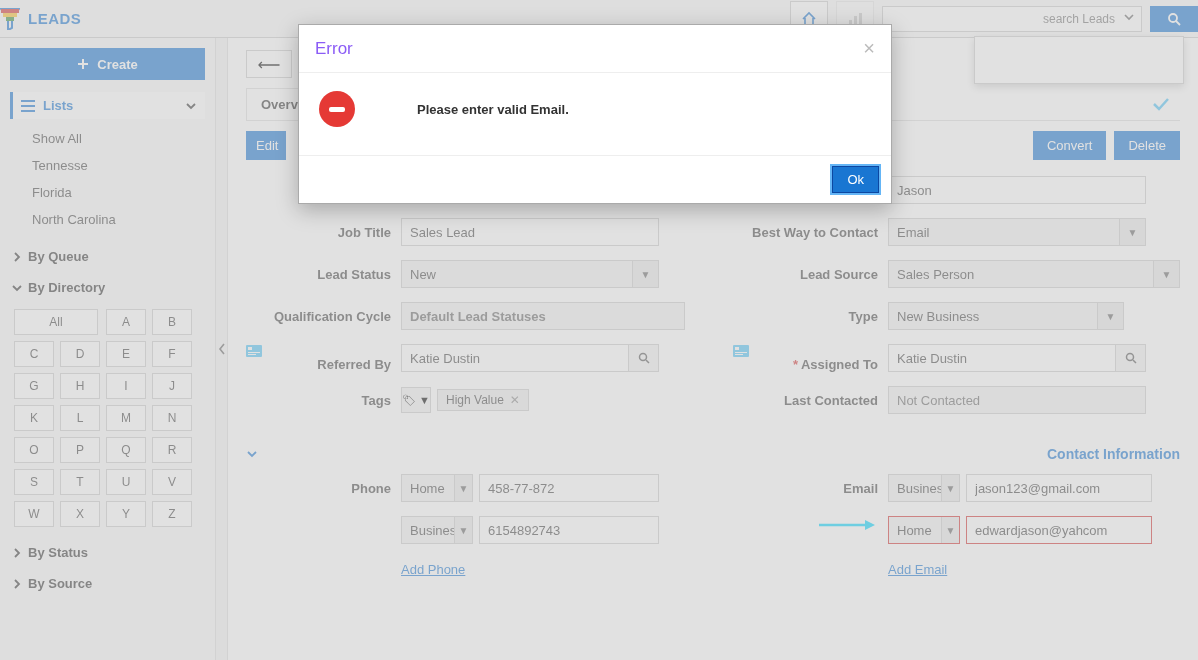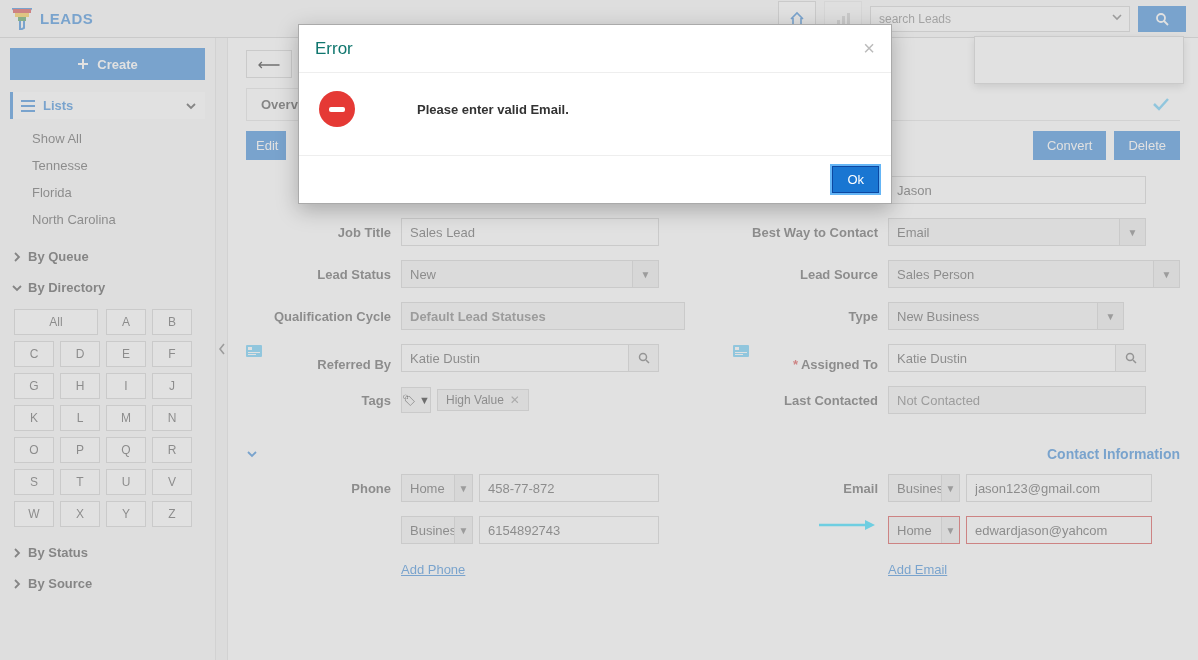--- a/index.html
+++ b/index.html
@@ -1,25 +1,25 @@
 <!DOCTYPE html>
 <html><head>
 <meta charset="utf-8">
 <style>
 * { box-sizing: border-box; margin: 0; padding: 0; }
 body { font-family: Arial, Helvetica, sans-serif; font-size: 13px; color: #333; background: #fff; width: 1198px; height: 660px; overflow: hidden; position: relative; }
 
 
-.topbar { height: 38px; border-bottom: 1px solid #ccc; display: flex; align-items: center; padding: 0 12px; background: #f9f9f9; }
+.topbar { height: 38px; border-bottom: 1px solid #ccc; display: flex; align-items: center; padding: 0 0; background: #f9f9f9; }
 .logo-icon { width: 20px; height: 22px; margin-right: 8px; }
 .app-title { color: #1976d2; font-weight: bold; font-size: 15px; letter-spacing: 0.5px; }
 .topbar-right { margin-left: auto; display: flex; align-items: center; gap: 8px; }
 .top-icon-btn { width: 38px; height: 36px; border: 1px solid #ccc; background: #fff; display: flex; align-items: center; justify-content: center; cursor: pointer; }
 .search-box { position: relative; }
-.search-input { width: 260px; height: 26px; padding: 2px 26px 2px 8px; border: 1px solid #ccc; font-size: 12px; color: #888; }
+.search-input { width: 260px; height: 26px; padding: 2px 26px 2px 8px; border: 1px solid #ccc; font-size: 12px; color: #888; text-align: right; }
 .search-caret { position: absolute; right: 6px; top: 4px; color: #666; cursor: pointer; }
 .search-btn { width: 48px; height: 26px; background: #1976d2; border: none; cursor: pointer; display: flex; align-items: center; justify-content: center; }
 
 
 .layout { display: flex; height: calc(100% - 38px); }
 .sidebar { width: 216px; border-right: 1px solid #ddd; background: #f9f9f9; padding: 10px; overflow-y: auto; }
 .collapse-bar { width: 12px; border-right: 1px solid #ddd; background: #f4f4f4; display: flex; align-items: center; justify-content: center; cursor: pointer; }
 .main { flex: 1; padding: 12px 18px; overflow-y: auto; position: relative; }
 
 
@@ -60,21 +60,21 @@
 .ro-box { height:28px; border:1px solid #ccc; background:#f2f2f2; padding:0 8px; font-size:13px; color:#666; display:flex; align-items:center; }
 .addlink { color:#1976d2; font-size:13px; cursor:pointer; margin-left:155px; text-decoration:underline; display:inline-block; margin-top:4px; }
 .input.error { border:1px solid #d32f2f; }
 .sel.error { border:1px solid #d32f2f; }
 .arrow-ind { position:absolute; color:#00d4ff; font-size:22px; }
 
 
 .overlay { position:absolute; inset:0; background:rgba(200,200,200,0.55); z-index:50; }
 .modal { position:absolute; left:298px; top:24px; width:594px; background:#fff; border:1px solid #aaa; box-shadow:0 6px 20px rgba(0,0,0,0.25); z-index:60; }
 .modal-hdr { display:flex; align-items:center; padding:12px 16px; border-bottom:1px solid #eee; }
-.modal-title { font-size:17px; color:#0f766e; }
+.modal-title { font-size:17px; color:#8b5cf6; }
 .modal-close { margin-left:auto; color:#bbb; font-size:20px; cursor:pointer; }
 .modal-body { padding:18px 20px 28px; display:flex; align-items:center; gap:22px; border-bottom:1px solid #eee; }
 .err-icon { width:36px; height:36px; border-radius:50%; background:#e53935; display:flex; align-items:center; justify-content:center; }
 .err-bar { width:16px; height:5px; background:#fff; border-radius:2px; }
 .modal-footer { padding:10px 12px; display:flex; justify-content:flex-end; }
 .ok-btn { background:#1976d2; color:#fff; border:1px solid #0d47a1; padding:5px 14px; font-size:13px; cursor:pointer; outline:2px solid #64b5f6; outline-offset:0; }
 .dropdown-panel { position:absolute; right:14px; top:36px; width:210px; height:48px; background:#fff; border:1px solid #ccc; box-shadow:0 3px 8px rgba(0,0,0,0.2); z-index:40; }
 
 svg { display:block; }
 </style>

